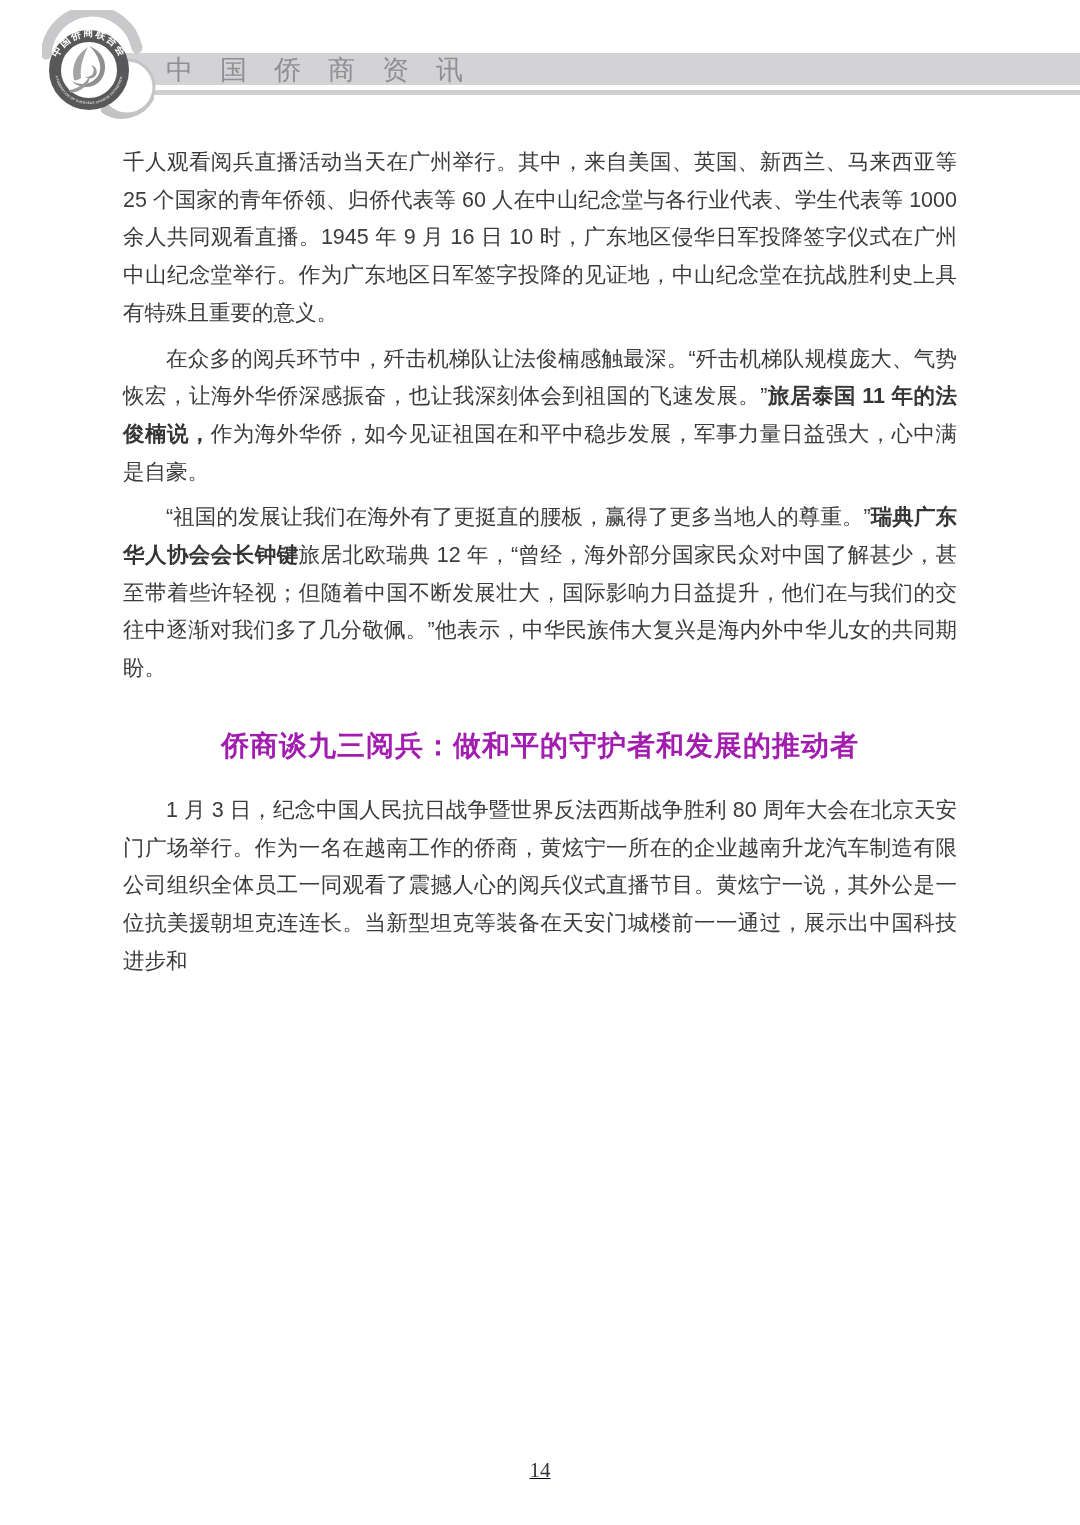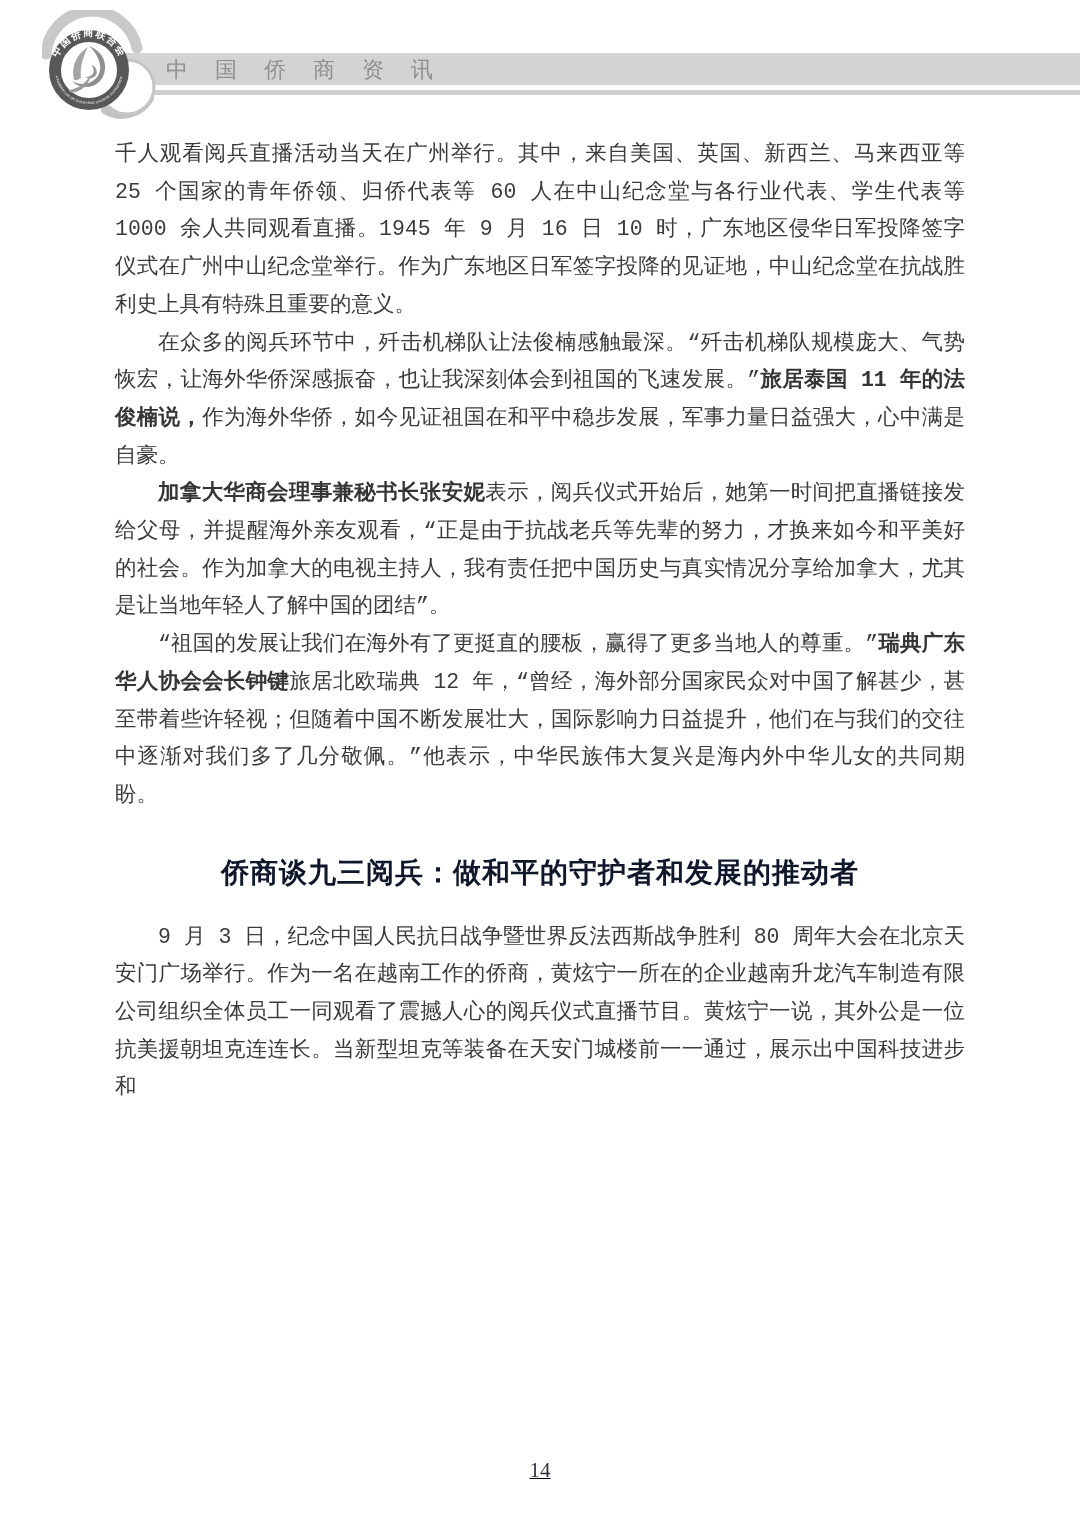--- a/index.html
+++ b/index.html
@@ -4,39 +4,39 @@
 <style>
   html,body { margin:0; padding:0; background:#ffffff; }
   .page {
     position:relative; width:1080px; height:1525px; background:#ffffff;
     font-family:"Liberation Sans","DejaVu Sans",sans-serif; overflow:hidden;
   }
 
   
   .band { position:absolute; left:97px; top:53px; width:983px; height:32px; background:#d3d3d5; }
   .band-title {
-    position:absolute; left:166px; top:59px; font-size:22px; line-height:22px;
+    position:absolute; left:166px; top:59px; font-size:27px; line-height:22px;
     letter-spacing:27px; color:#8f8f92; white-space:nowrap;
   }
   .thin-rule { position:absolute; left:133px; top:90px; width:947px; height:5px; background:#cfcfd1; }
   .logo { position:absolute; left:42px; top:10px; width:155px; height:125px; }
 
   
   .content {
     position:absolute; left:115px; top:136px; width:850px;
     font-size:21.5px; line-height:37.7px; color:#3b3b3b;
     text-align:justify;
   }
-  .content p { margin:0;font-family:Liberation Mono, monospace; }
+  .content p { margin:8px; }
   .content p.indent { text-indent:43px; }
   .content b { font-weight:bold; color:#353535; }
   .source { float:right; }
 
   .section-heading {
-    font-size:28px; font-weight:bold; color:#0f172a; text-align:center;
+    font-size:28px; font-weight:bold; color:#a21caf; text-align:center;
     margin:38px 0 26px 0; letter-spacing:1px; line-height:40px; text-indent:0;
   }
 
   
   .page-num-wrap { position:absolute; left:0; top:1458px; width:1080px; text-align:center;text-decoration:underline; }
   .page-num {
     font-family:"Liberation Serif","DejaVu Serif",serif;
     font-size:21px; color:#333340;
   }
 </style>
@@ -80,29 +80,28 @@
     </svg>
   </header>
 
   <main class="content">
 
     <p><span>千人观看阅兵直播活动当天在广州举行。其中，来自美国、英国、新西兰、马来西亚等 25 个国家的青年侨领、归侨代表等 60 人在中山纪念堂与各行业代表、学生代表等 1000 余人共同观看直播。1945 年 9 月 16 日 10 时，广东地区侵华日军投降签字仪式在广州中山纪念堂举行。作为广东地区日军签字投降的见证地，中山纪念堂在抗战胜利史上具有特殊且重要的意义。</span></p>
 
     <p class="indent"><span>在众多的阅兵环节中，歼击机梯队让法俊楠感触最深。“歼击机梯队规模庞大、气势恢宏，让海外华侨深感振奋，也让我深刻体会到祖国的飞速发展。”</span><b>旅居泰国 11 年的法俊楠说，</b><span>作为海外华侨，如今见证祖国在和平中稳步发展，军事力量日益强大，心中满是自豪。</span></p>
 
 
-    <p class="indent"><b>加拿大华商会理事兼秘书长张安妮</b><span>表示，阅兵仪式开始后，她第一时间把直播链接发给父母，并提醒海外亲友观看，“正是由于抗战老兵等先辈的努力，才换来如今和平美好的社会。作为加拿大的电视主持人，我有责任把中国历史与真实情况分享给加拿大，尤其是让当地年轻人了解中国的团结”。</span></p>
 
 
     <p class="indent"><span>“祖国的发展让我们在海外有了更挺直的腰板，赢得了更多当地人的尊重。”</span><b>瑞典广东华人协会会长钟键</b><span>旅居北欧瑞典 12 年，“曾经，海外部分国家民众对中国了解甚少，甚至带着些许轻视；但随着中国不断发展壮大，国际影响力日益提升，他们在与我们的交往中逐渐对我们多了几分敬佩。”他表示，中华民族伟大复兴是海内外中华儿女的共同期盼。</span></p>
 
 
     <h2 class="section-heading">侨商谈九三阅兵：做和平的守护者和发展的推动者</h2>
 
-    <p class="indent"><span>9 月 3 日，纪念中国人民抗日战争暨世界反法西斯战争胜利 80 周年大会在北京天安门广场举行。作为一名在越南工作的侨商，黄炫宁一所在的企业越南升龙汽车制造有限公司组织全体员工一同观看了震撼人心的阅兵仪式直播节目。黄炫宁一说，其外公是一位抗美援朝坦克连连长。当新型坦克等装备在天安门城楼前一一通过，展示出中国科技进步和</span></p>
+    <p class="indent"><span>1 月 3 日，纪念中国人民抗日战争暨世界反法西斯战争胜利 80 周年大会在北京天安门广场举行。作为一名在越南工作的侨商，黄炫宁一所在的企业越南升龙汽车制造有限公司组织全体员工一同观看了震撼人心的阅兵仪式直播节目。黄炫宁一说，其外公是一位抗美援朝坦克连连长。当新型坦克等装备在天安门城楼前一一通过，展示出中国科技进步和</span></p>
 
   </main>
 
   <footer class="page-num-wrap">
     <span class="page-num">14</span>
   </footer>
 
 </div>
 
 </body></html>

